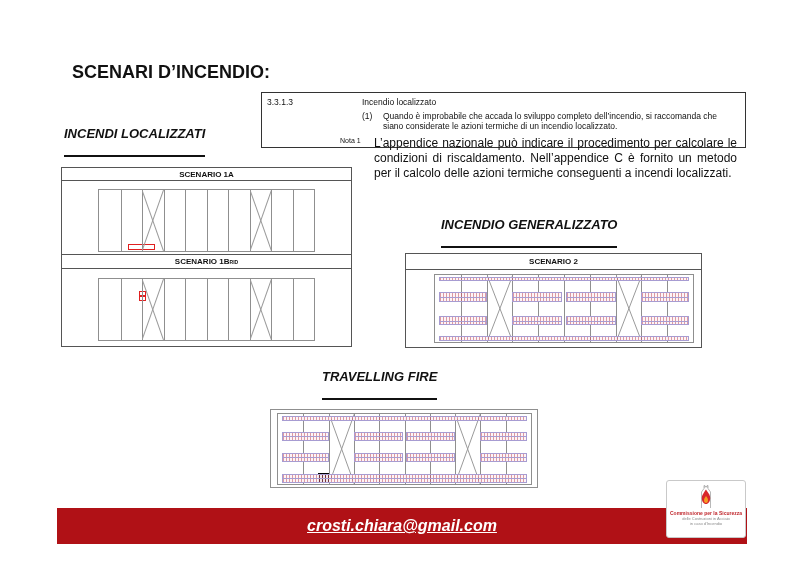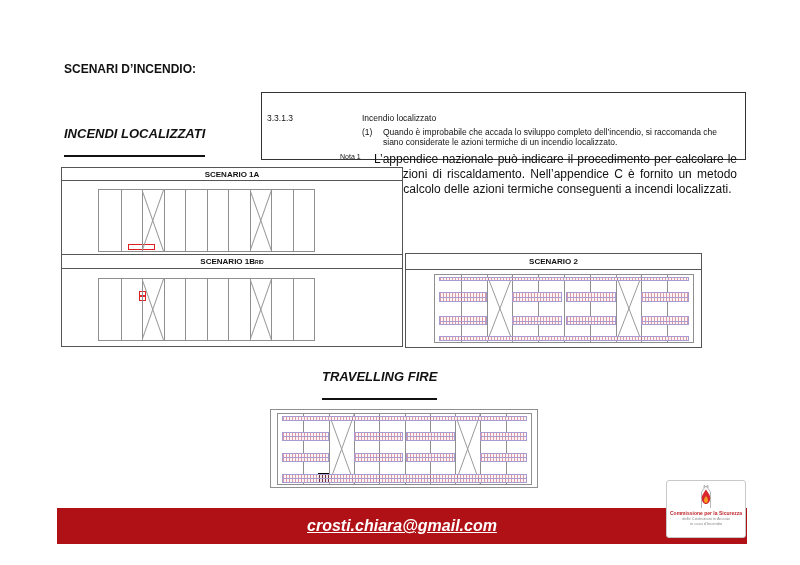--- a/index.html
+++ b/index.html
@@ -9,45 +9,45 @@
   }
   
   .banner{
     position:absolute;left:57px;width:690px;background:#B01116;color:#fff;
     display:flex;align-items:center;justify-content:center;text-align:center;
   }
   .banner.header{top:30px;height:28px;font-size:16px;font-weight:bold;letter-spacing:.3px;}
   .banner.footer{top:508px;height:36px;font-size:16px;}
   .footer-email{font-style:italic;font-weight:600;text-decoration:underline;}
   
-  .subtitle{position:absolute;left:64px;top:62px;font-size:12px;font-weight:bold;}
+  .subtitle{position:absolute;left:72px;top:62px;font-size:18px;font-weight:bold;}
   .sec-heading{
     position:absolute;font-size:13px;font-weight:bold;font-style:italic;
     border-bottom:2px solid #111;padding-bottom:14px;white-space:nowrap;
   }
   #h-localizzati{left:64px;top:126px;}
   #h-generalizzato{left:441px;top:217px;}
   #h-travelling{left:322px;top:369px;text-align:center;}
   
   .normbox{
-    position:absolute;left:261px;top:92px;width:485px;height:68px;
+    position:absolute;left:261px;top:92px;width:485px;height:56px;
     border:1px solid #333;background:#fff;font-size:8.5px;line-height:1.25;
-    box-sizing:border-box;padding-top:20px;
+    box-sizing:border-box;padding-top:4px;
   }
   .clause-row{display:flex;}
   .clause-num{width:95px;padding-left:5px;flex:none;}
   .item-row{display:flex;margin-left:100px;margin-top:3px;padding-right:10px;}
   .item-num{width:21px;flex:none;}
   .item-text{flex:1;}
   .note-row{display:flex;margin-top:4px;padding-right:8px;}
   .note-label{margin-left:78px;width:34px;flex:none;font-size:7px;padding-top:1px;}
   .note-text{flex:1;font-size:12px;text-align:justify;}
   
   .scenbox{position:absolute;border:1px solid #555;background:#fff;box-sizing:border-box;}
-  #scen1{left:61px;top:167px;width:342px;height:180px;}
+  #scen1{left:61px;top:167px;width:291px;height:180px;}
   #scen2{left:405px;top:253px;width:297px;height:95px;text-decoration:underline;}
   #scen-tf{left:270px;top:409px;width:268px;height:79px;border-color:#8f8f8f;}
   .scen-title{
     position:absolute;left:0;right:0;display:flex;align-items:center;justify-content:center;
     font-size:8px;font-weight:bold;box-sizing:border-box;
   }
   #scen1-titleA{top:0;height:13px;border-bottom:1px solid #555;}
   #scen1-titleB{top:86px;height:15px;border-top:1px solid #555;border-bottom:1px solid #555;}
   #scen2-title{top:0;height:16px;border-bottom:1px solid #555;}
   .scen-title sub{font-size:5px;}
@@ -100,20 +100,21 @@
       <span class="item-num">(1)</span>
       <span class="item-text">Quando è improbabile che accada lo sviluppo completo dell’incendio, si raccomanda che siano considerate le azioni termiche di un incendio localizzato.</span>
     </div>
     <div class="note-row">
       <span class="note-label">Nota 1</span>
       <span class="note-text">L’appendice nazionale può indicare il procedimento per calcolare le condizioni di riscaldamento. Nell’appendice C è fornito un metodo per il calcolo delle azioni termiche conseguenti a incendi localizzati.</span>
     </div>
   </div>
 
   <div class="sec-heading" id="h-localizzati">INCENDI LOCALIZZATI</div>
+  <div class="sec-heading" id="h-generalizzato">INCENDIO GENERALIZZATO</div>
   <div class="sec-heading" id="h-travelling">TRAVELLING FIRE</div>
 
   <div class="scenbox" id="scen1">
     <div class="scen-title" id="scen1-titleA">
       <span>SCENARIO 1A</span>
     </div>
     <div class="frame" id="frame-1a">
       <div class="marker-1a"></div>
     <div class="vline" style="left: 10%;"></div>
         <div class="vline" style="left: 20%;"></div>

